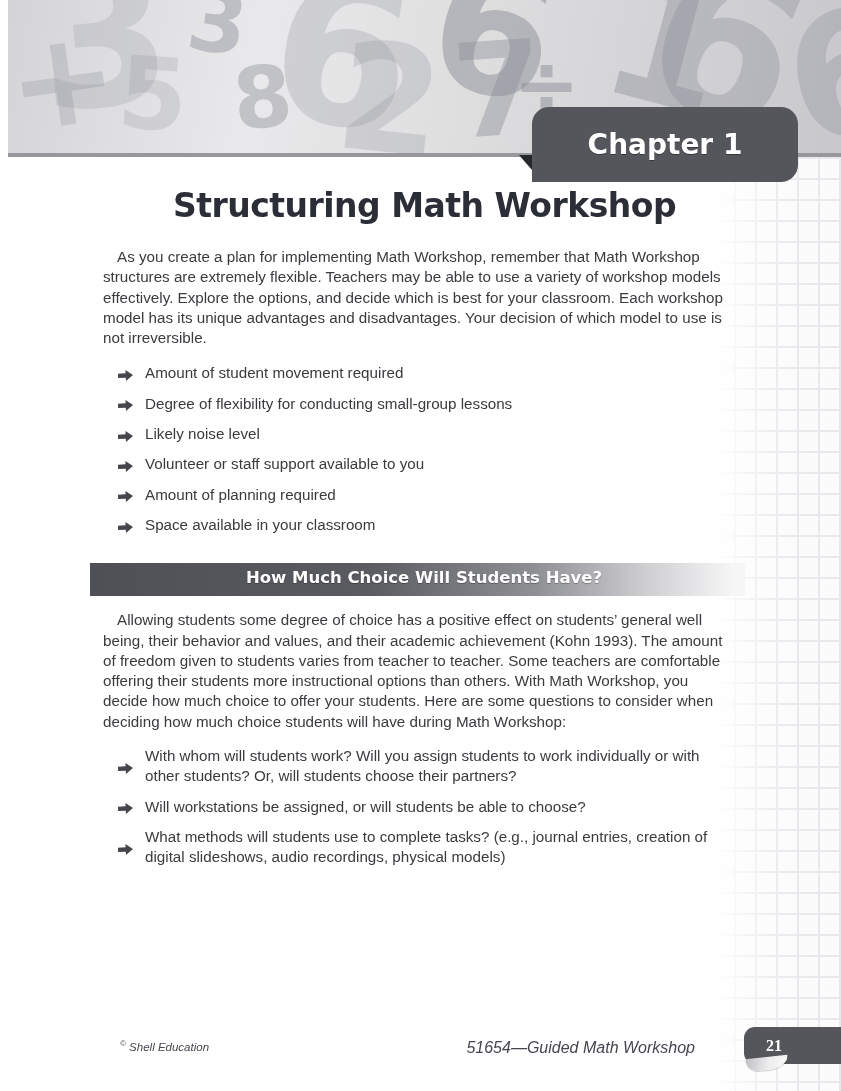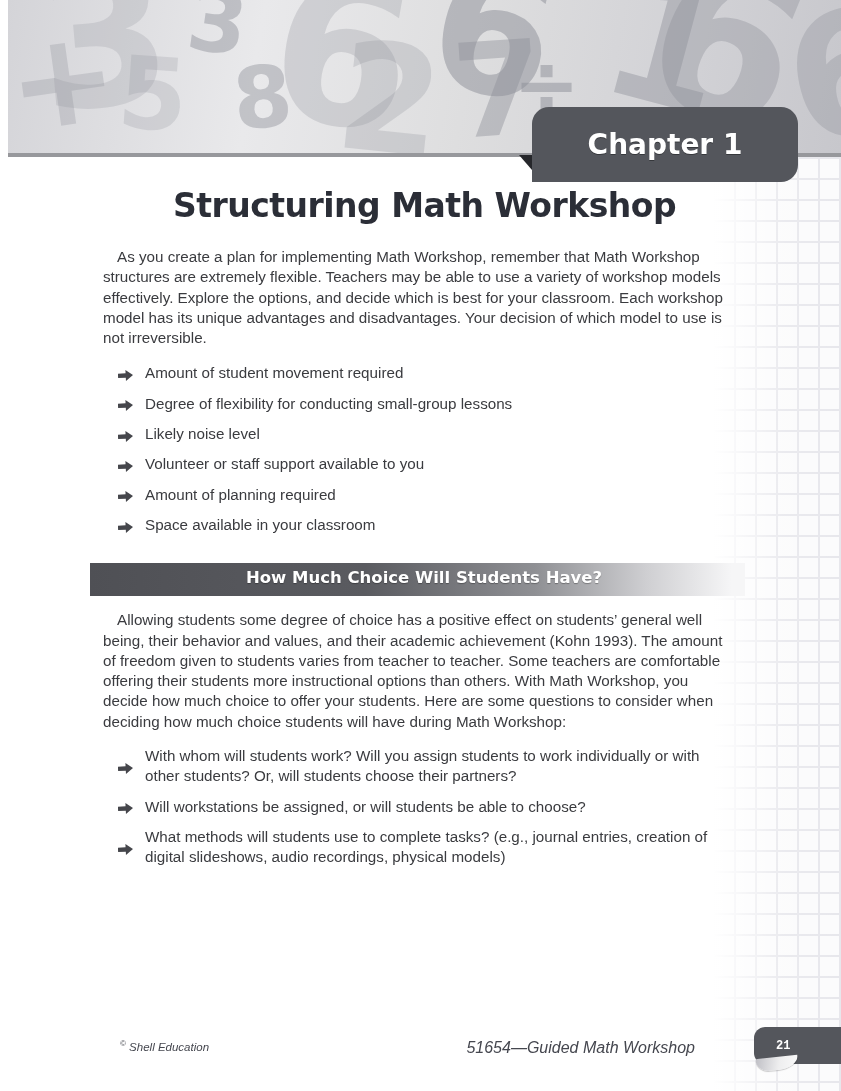--- a/index.html
+++ b/index.html
@@ -90,23 +90,23 @@
   .footer-copy{
     position:absolute;left:120px;top:1039px;z-index:2;
     font-style:italic;font-size:11.5px;color:#45474f;text-align:right;
   }
   .footer-copy sup{font-size:8px;}
   .footer-ref{
     position:absolute;right:146px;top:1039px;z-index:2;
     font-style:italic;font-size:16px;color:#45474f;
   }
   .page-tab{
-    position:absolute;right:0;top:1027px;width:87px;height:37px;z-index:2;
+    position:absolute;right:0;top:1027px;width:97px;height:37px;z-index:2;
     background:#54565c;border-radius:11px 0 0 11px;
-    color:#ffffff;font-family:Liberation Mono, monospace;font-weight:bold;font-size:12px;
+    color:#ffffff;font-family:Liberation Serif, serif;font-weight:bold;font-size:16px;
     display:flex;align-items:center;padding-left:22px;box-sizing:border-box;
   }
   .page-tab .curl{
     position:absolute;left:2px;bottom:-6px;width:42px;height:13px;
     background:linear-gradient(105deg,#bfbfc5 0%,#eeeeef 55%,#fafafa 100%);
     border-radius:2px 0 22px 14px / 2px 0 13px 12px;
     transform:rotate(-6deg);
     box-shadow:0 1px 1px rgba(0,0,0,.2);
   }
 </style>

